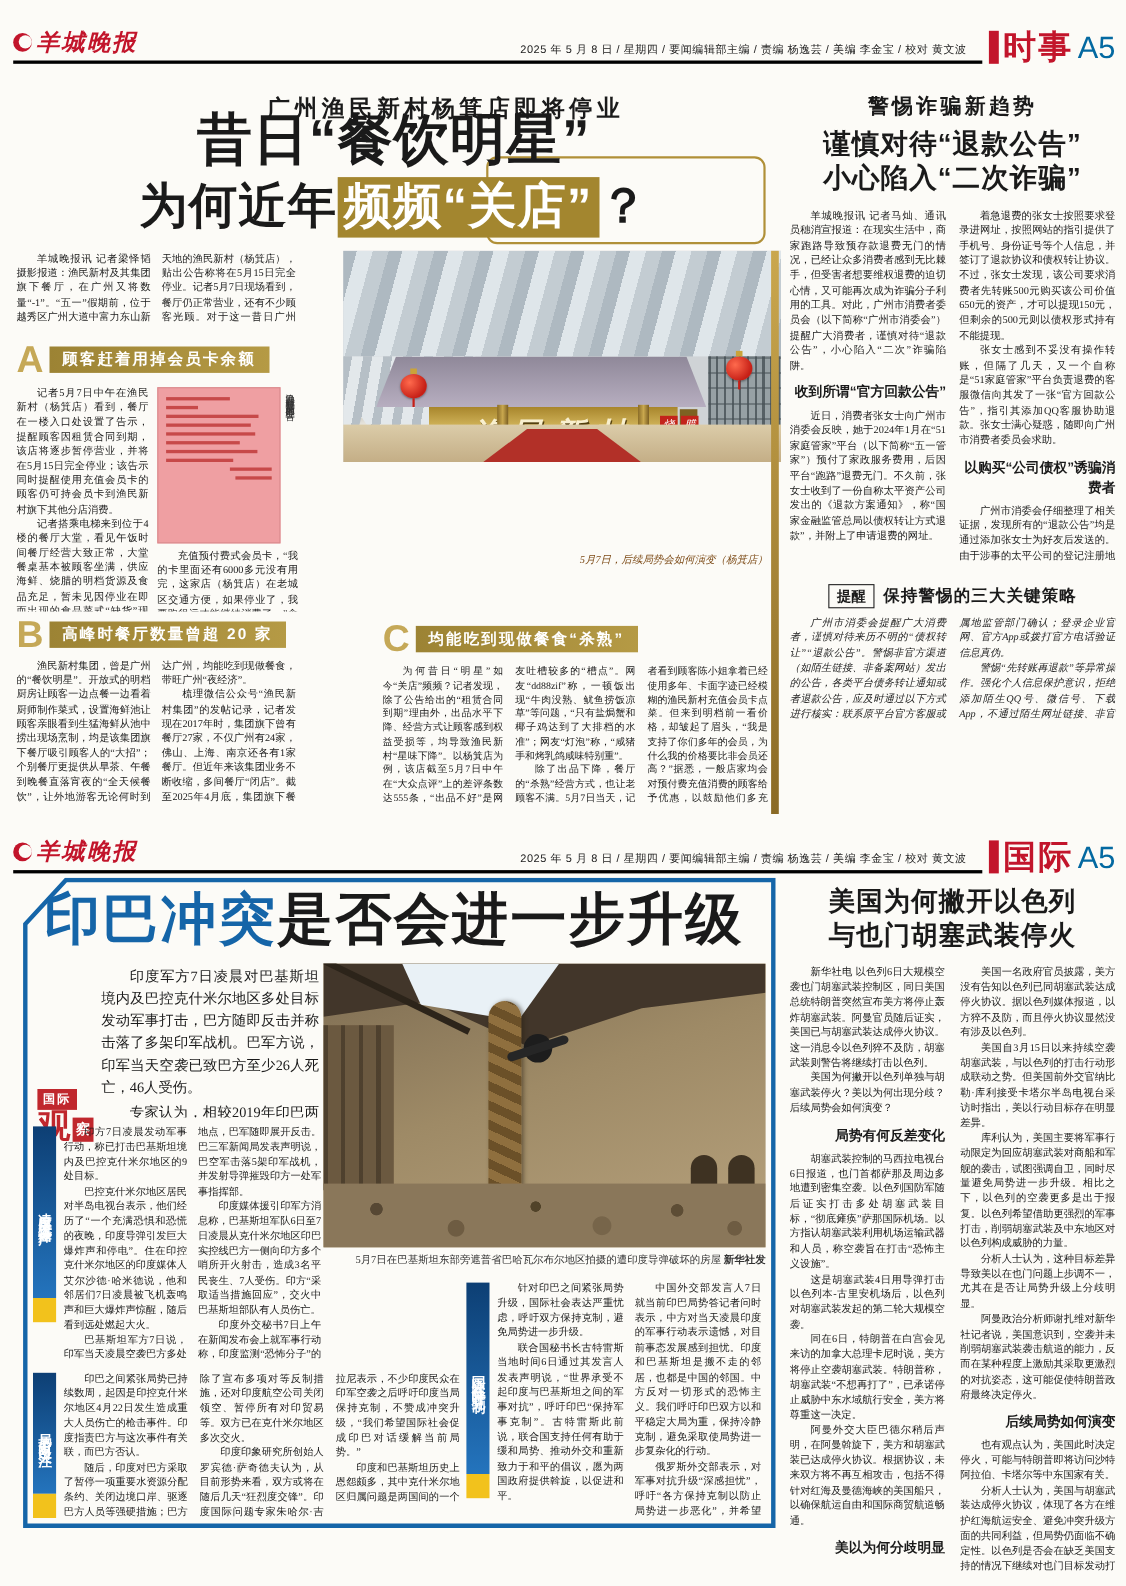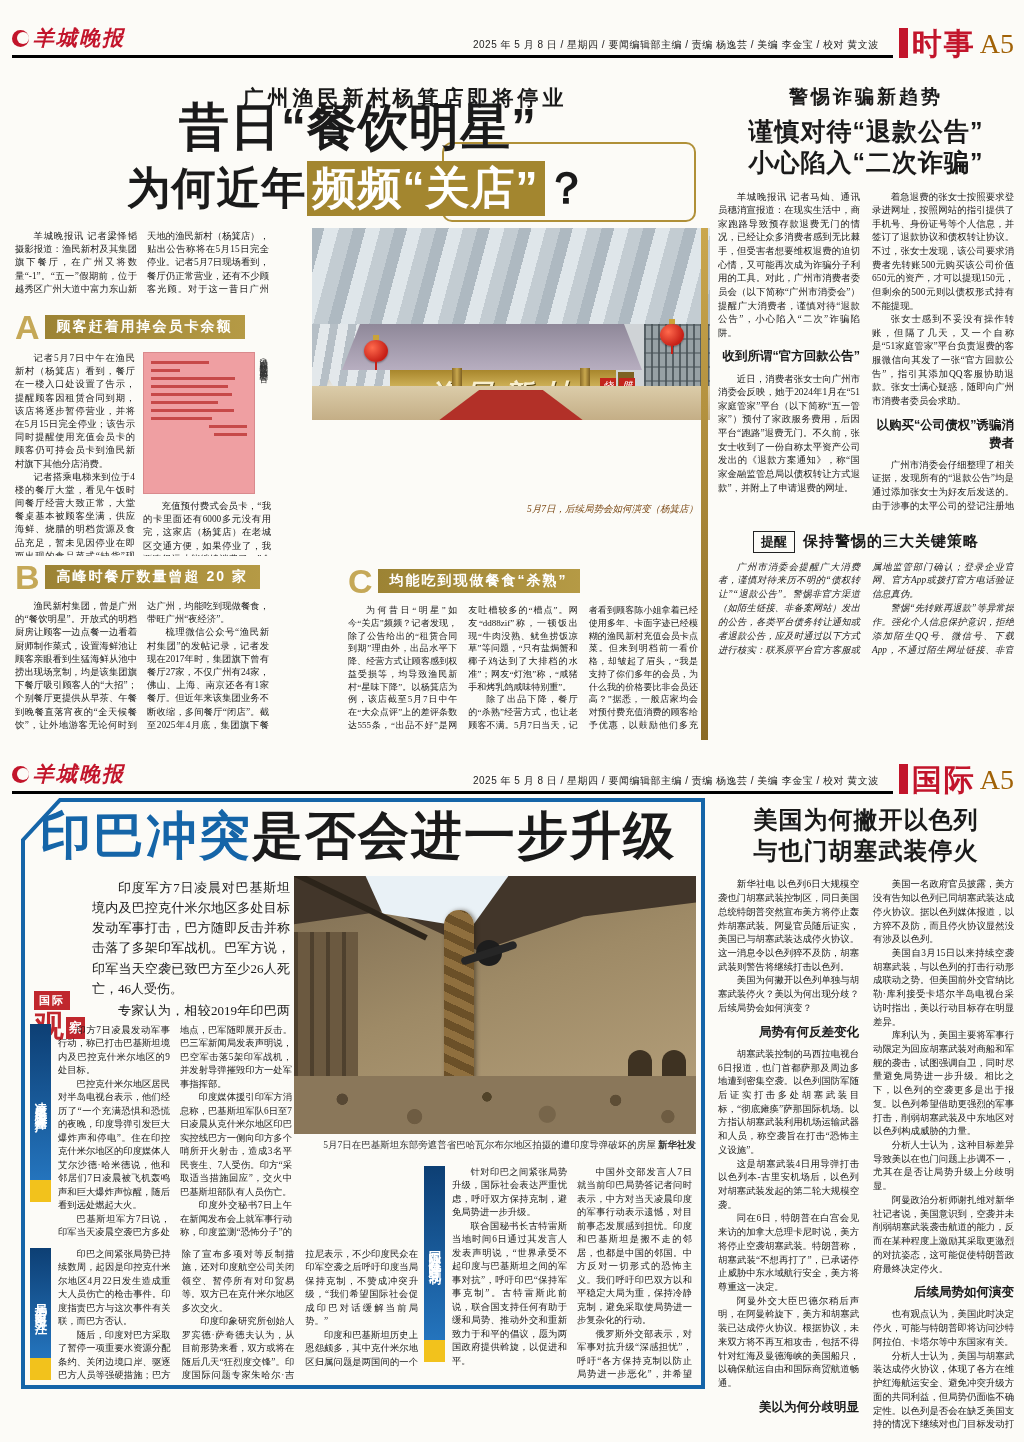--- a/index.html
+++ b/index.html
@@ -12,21 +12,21 @@
   .masthead{position:absolute;left:12px;right:10px;display:flex;align-items:flex-end;}
   .mast-left{flex:1;display:flex;align-items:flex-end;border-bottom:3px solid #000;padding-bottom:3px;}
   .logo{display:flex;align-items:center;gap:4px;}
   .logo-mark{width:17px;height:17px;border-radius:50%;background:#c2152b;position:relative;display:inline-block;}
   .logo-mark::after{content:"";position:absolute;left:5px;top:2px;width:12px;height:12px;border-radius:50%;background:#fcfbf7;}
   .logo-text{color:#c2152b;font-weight:700;font-style:italic;font-size:21px;letter-spacing:2px;font-family:"DejaVu Serif",serif;}
   .dateline{flex:1;text-align:right;font-size:10px;color:#222;letter-spacing:.5px;padding-right:14px;font-family:"Liberation Sans",sans-serif;}
   .mast-right{display:flex;align-items:flex-end;gap:4px;padding-left:6px;}
   .mast-bar{width:9px;height:30px;background:#c2152b;}
   .mast-section{color:#c2152b;font-weight:900;font-size:30px;line-height:.95;font-family:"Liberation Sans",sans-serif;letter-spacing:2px;}
-  .mast-pageno{color:#a16207;font-size:28px;line-height:.95;font-family:Liberation Serif, serif;}
+  .mast-pageno{color:#0369a1;font-size:28px;line-height:.95;font-family:Liberation Sans, sans-serif;}
 
   .abs{position:absolute;}
   .p{margin:0;text-indent:2em;text-align:justify;}
   .plist{display:contents;}
 
   
   .kicker{font-family:"Liberation Sans",sans-serif;font-weight:700;font-size:21px;letter-spacing:4px;text-align:center;}
   .hl{font-family:"Liberation Sans",sans-serif;font-weight:900;text-align:center;line-height:1;}
   .hl1{font-size:50px;letter-spacing:1px;}
   .hl2{font-size:44px;letter-spacing:1px;z-index:2;}

